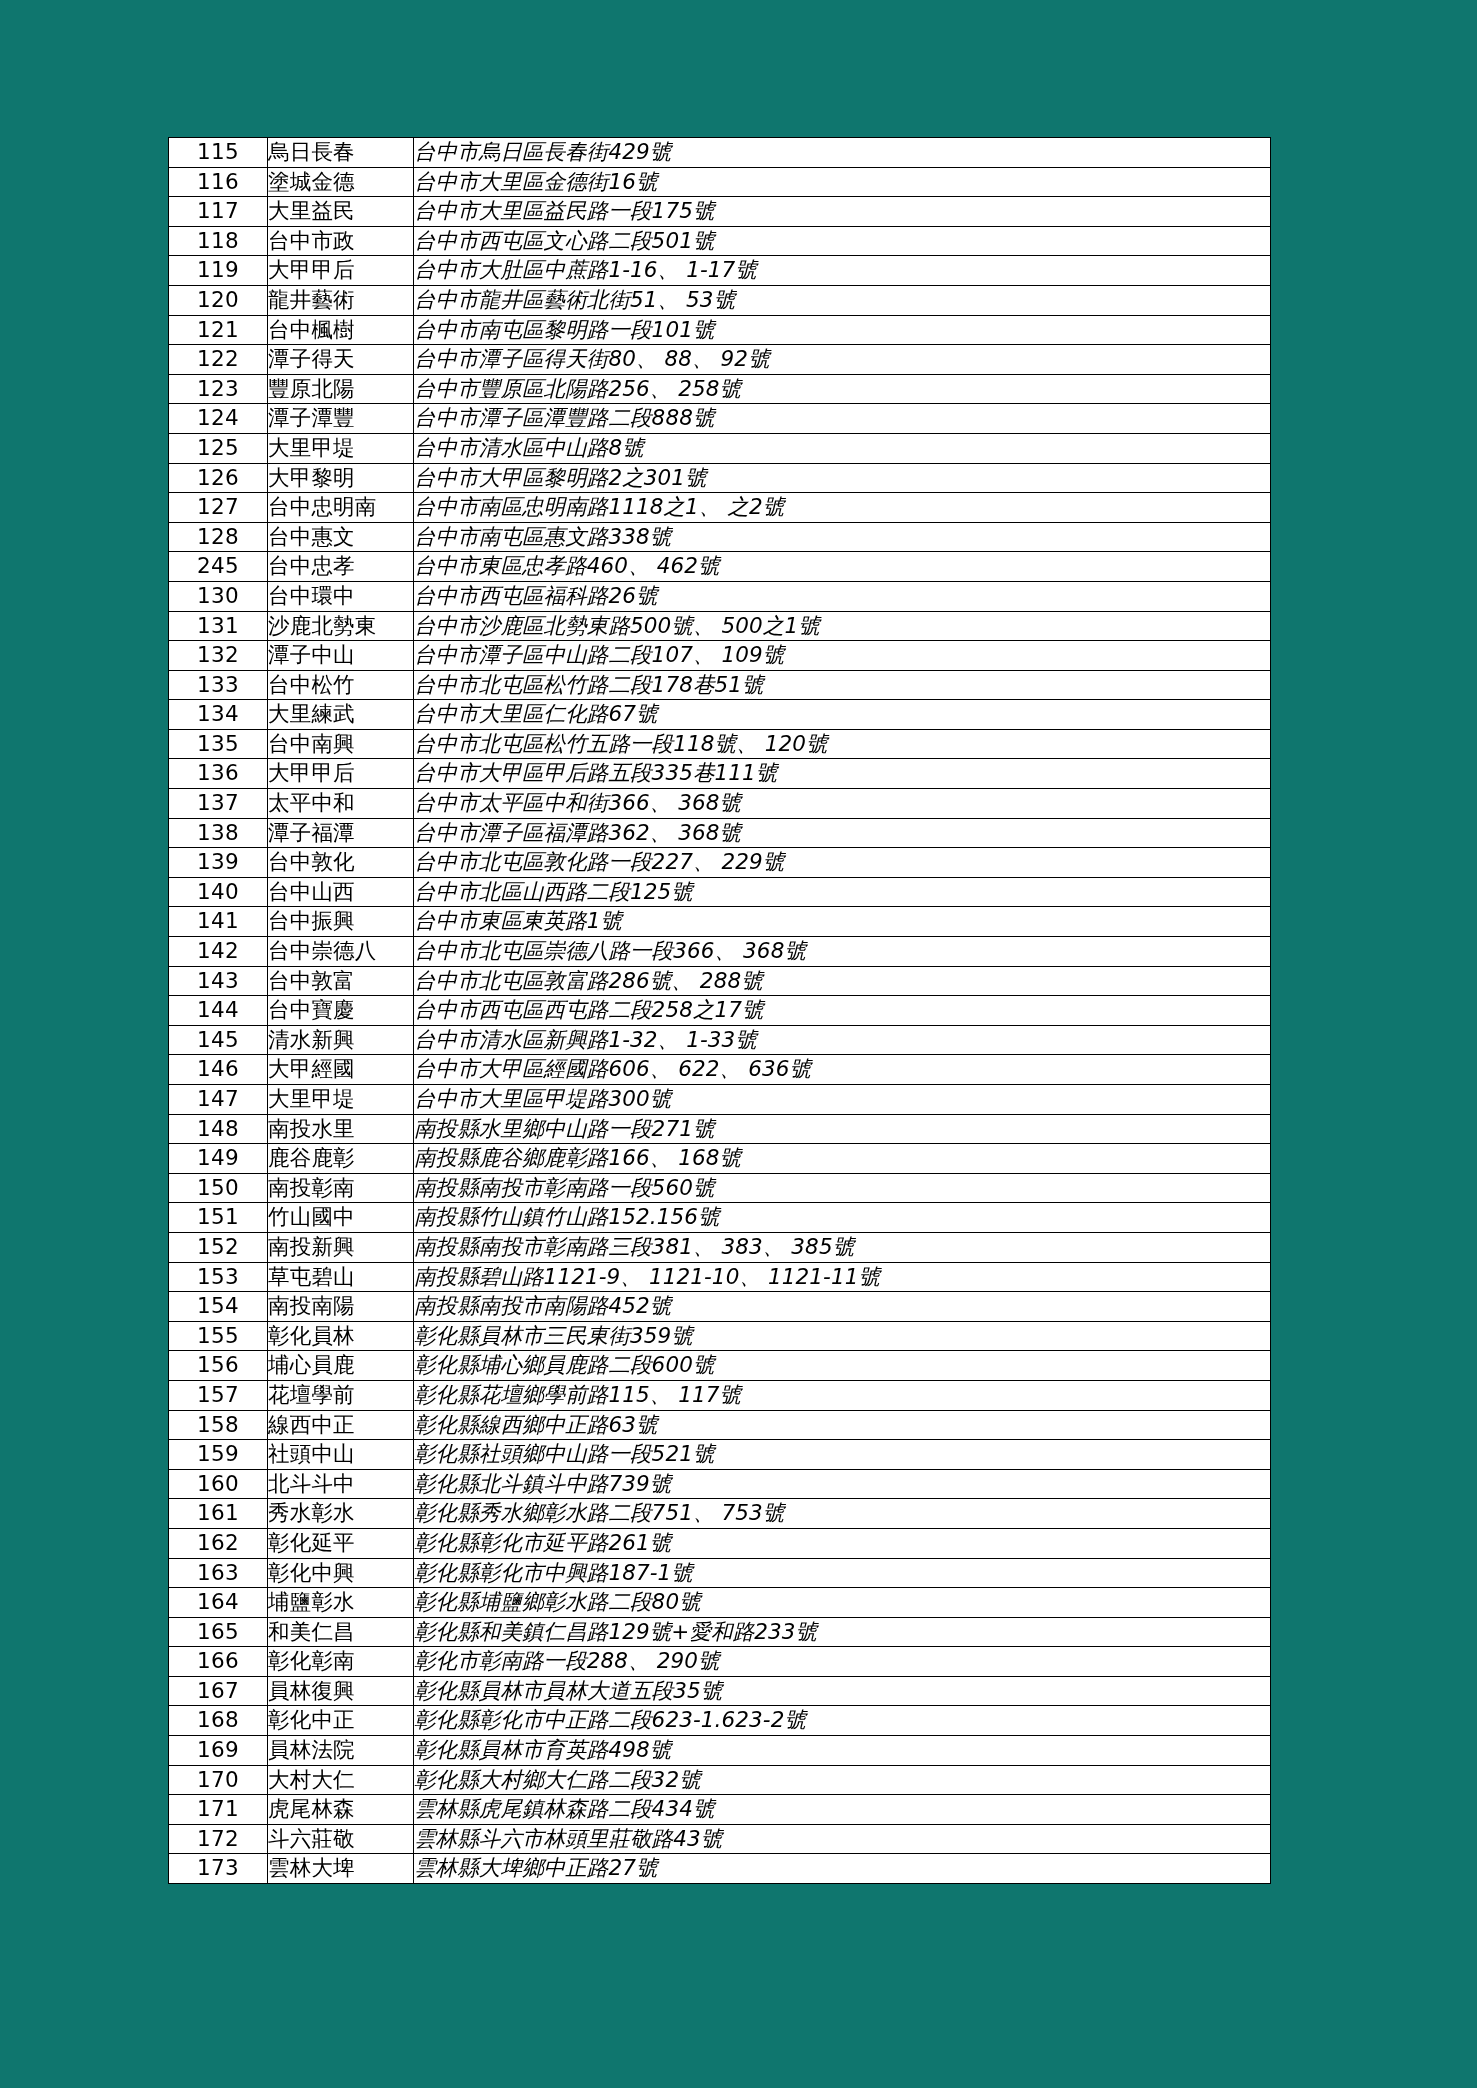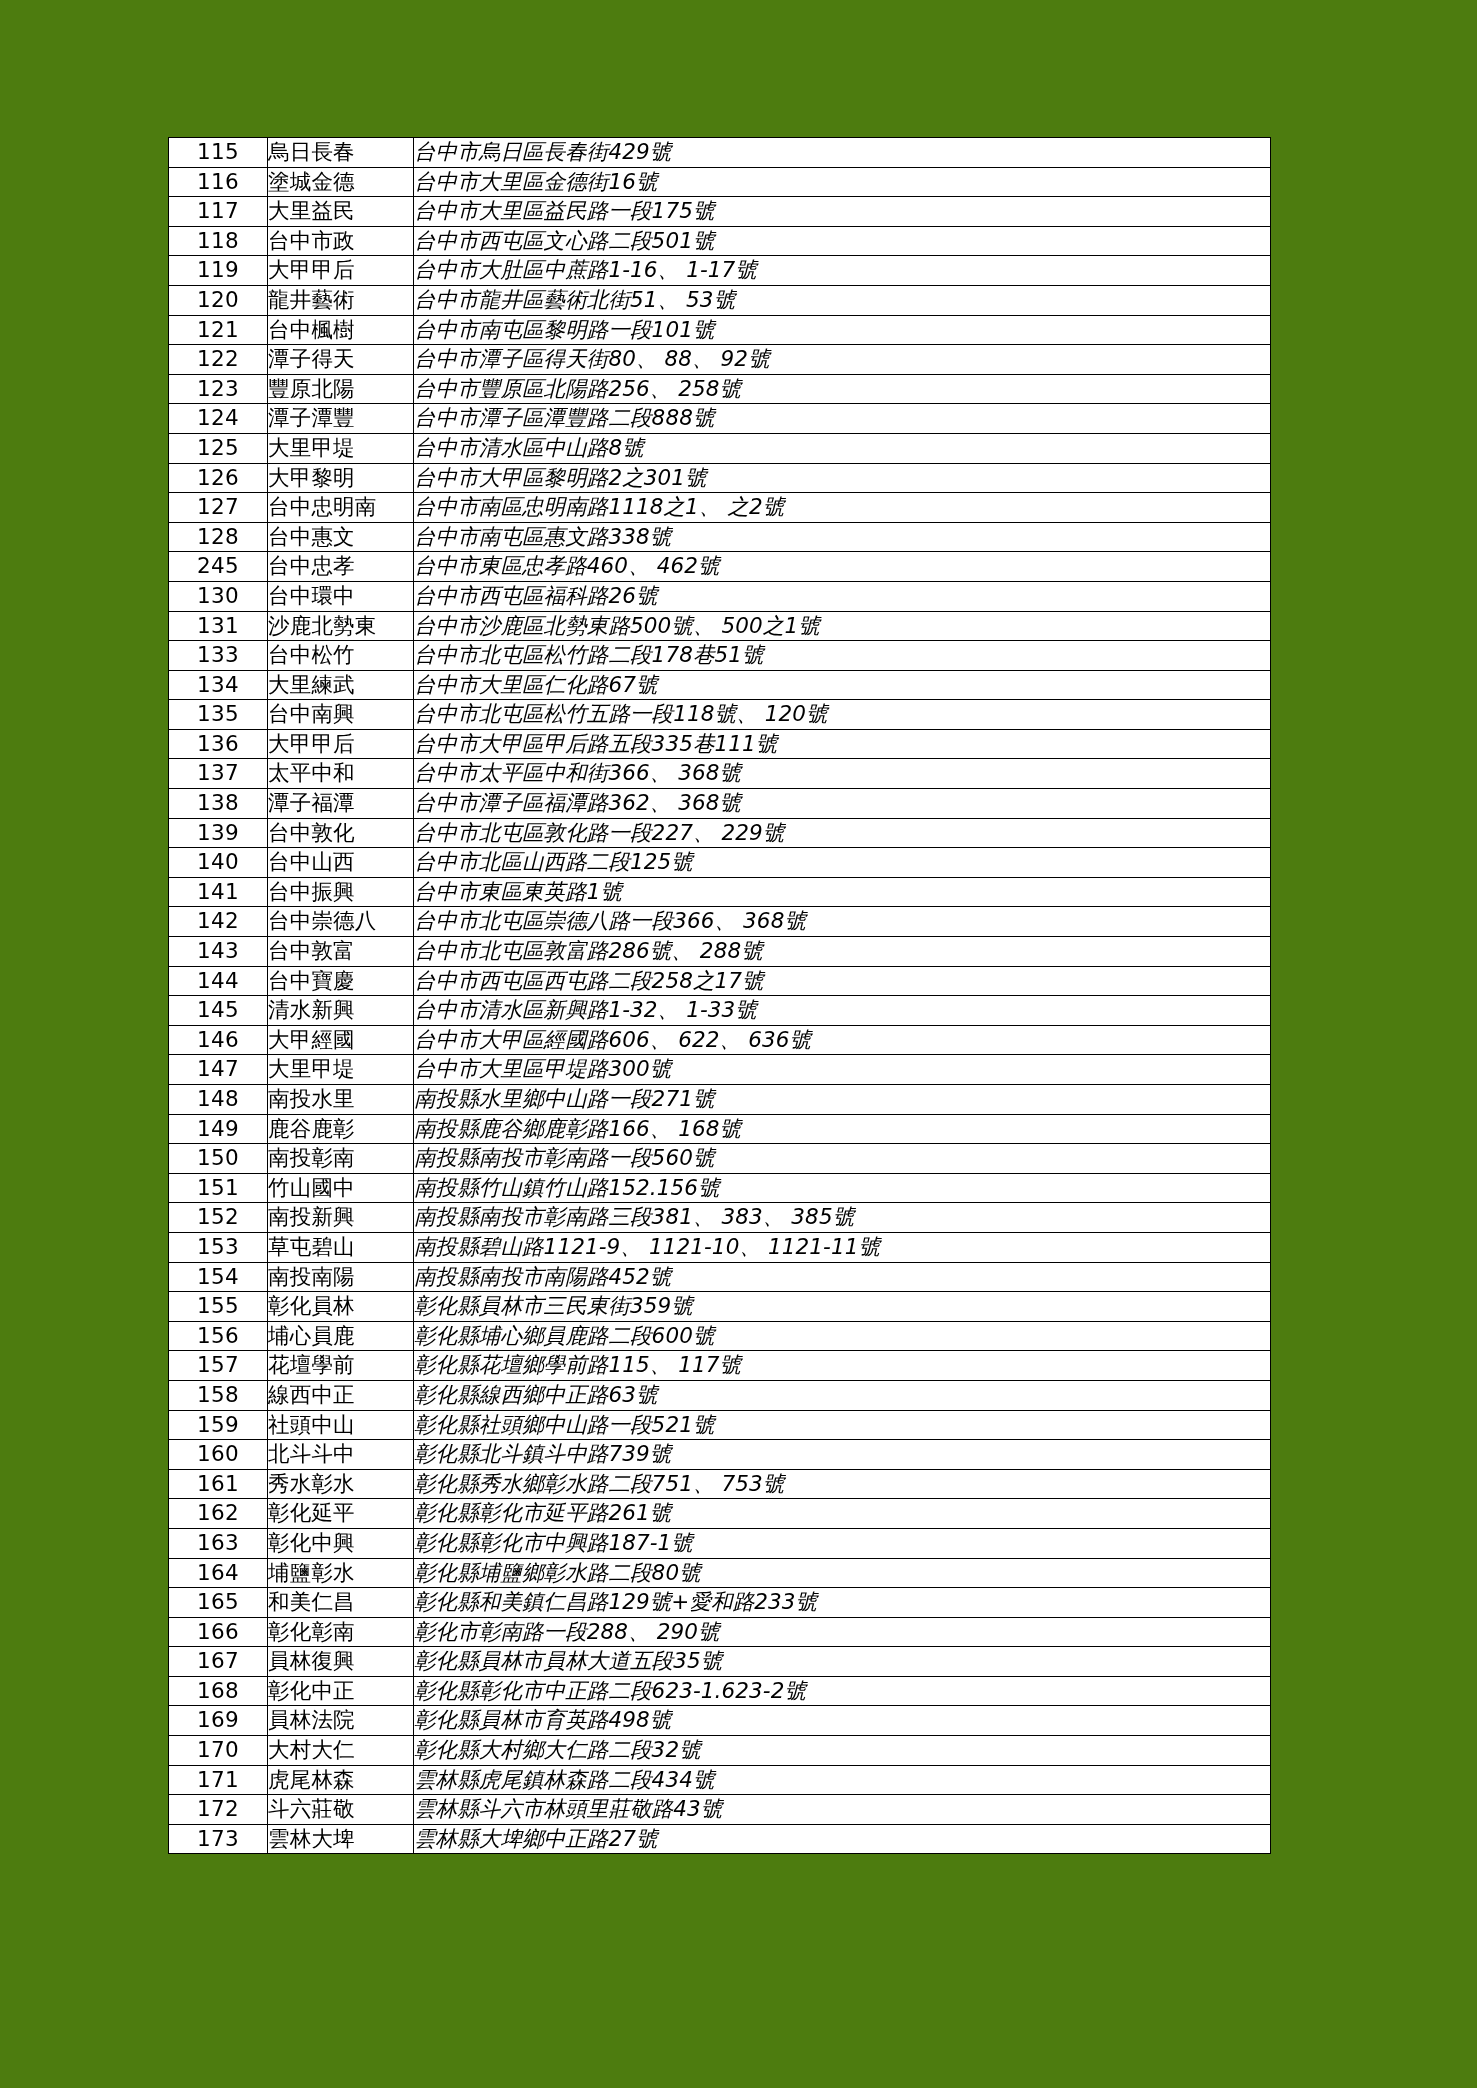--- a/index.html
+++ b/index.html
@@ -15,21 +15,21 @@
     color: #000000;
     position: relative;
     overflow: hidden;
   }
   .page {
     position: absolute;
     left: 0;
     top: 0;
     width: 1477px;
     height: 2088px;
-    background: #4d7c0f;
+    background: #0f766e;
   }
   .table-wrap {
     position: absolute;
     left: 168px;
     top: 137px;
     width: 1102px;
   }
   table.addr-table {
     border-collapse: collapse;
     table-layout: fixed;
@@ -162,20 +162,25 @@
             <td class="num">130</td>
             <td class="name">台中環中</td>
             <td class="addr">台中市西屯區福科路26號</td>
           </tr>
           <tr>
             <td class="num">131</td>
             <td class="name">沙鹿北勢東</td>
             <td class="addr">台中市沙鹿區北勢東路500號、 500之1號</td>
           </tr>
           <tr>
+            <td class="num">132</td>
+            <td class="name">潭子中山</td>
+            <td class="addr">台中市潭子區中山路二段107、 109號</td>
+          </tr>
+          <tr>
             <td class="num">133</td>
             <td class="name">台中松竹</td>
             <td class="addr">台中市北屯區松竹路二段178巷51號</td>
           </tr>
           <tr>
             <td class="num">134</td>
             <td class="name">大里練武</td>
             <td class="addr">台中市大里區仁化路67號</td>
           </tr>
           <tr>

